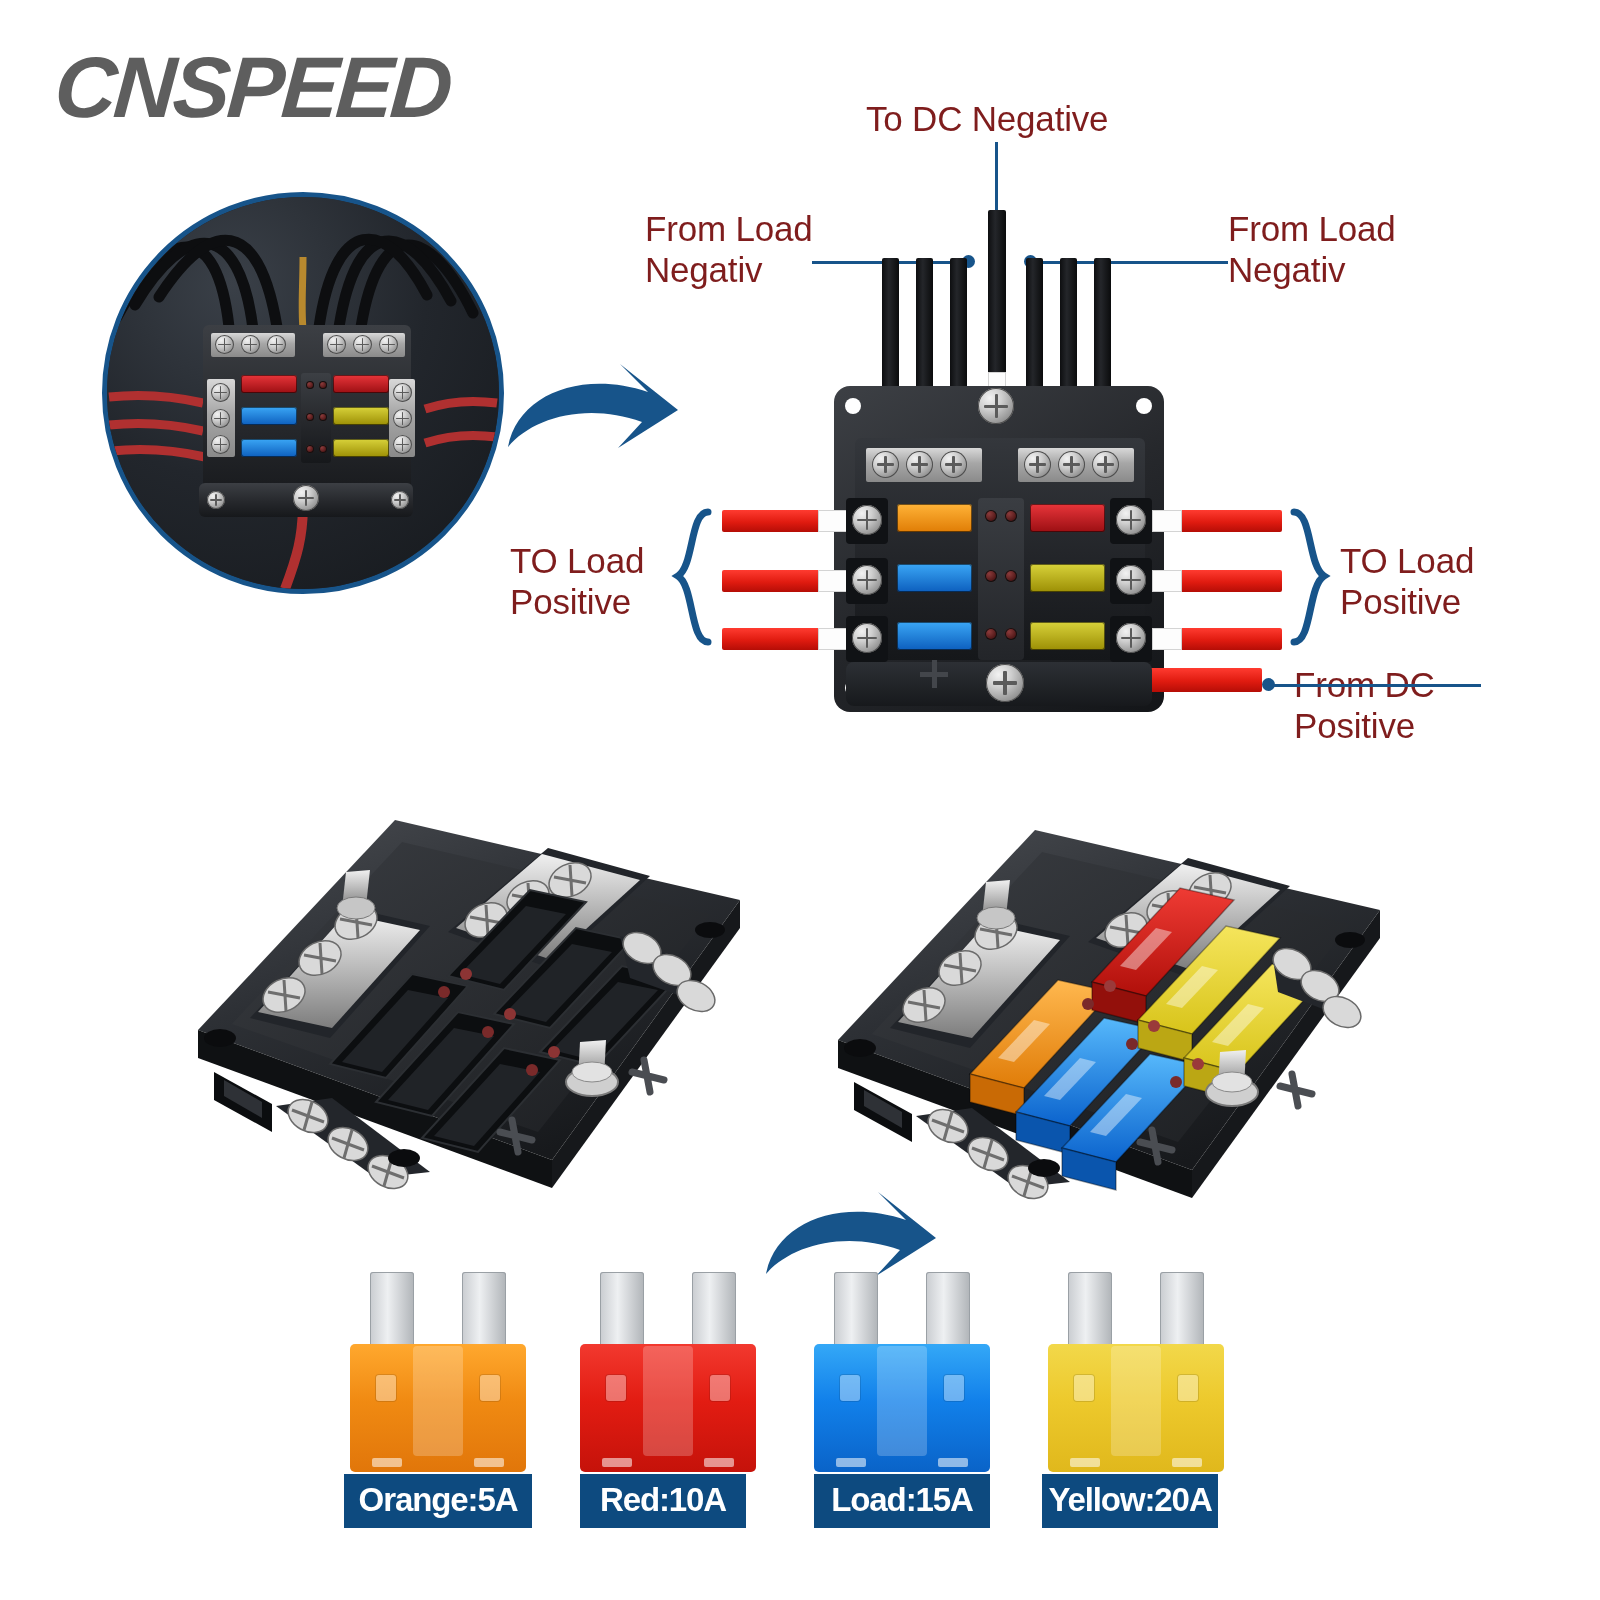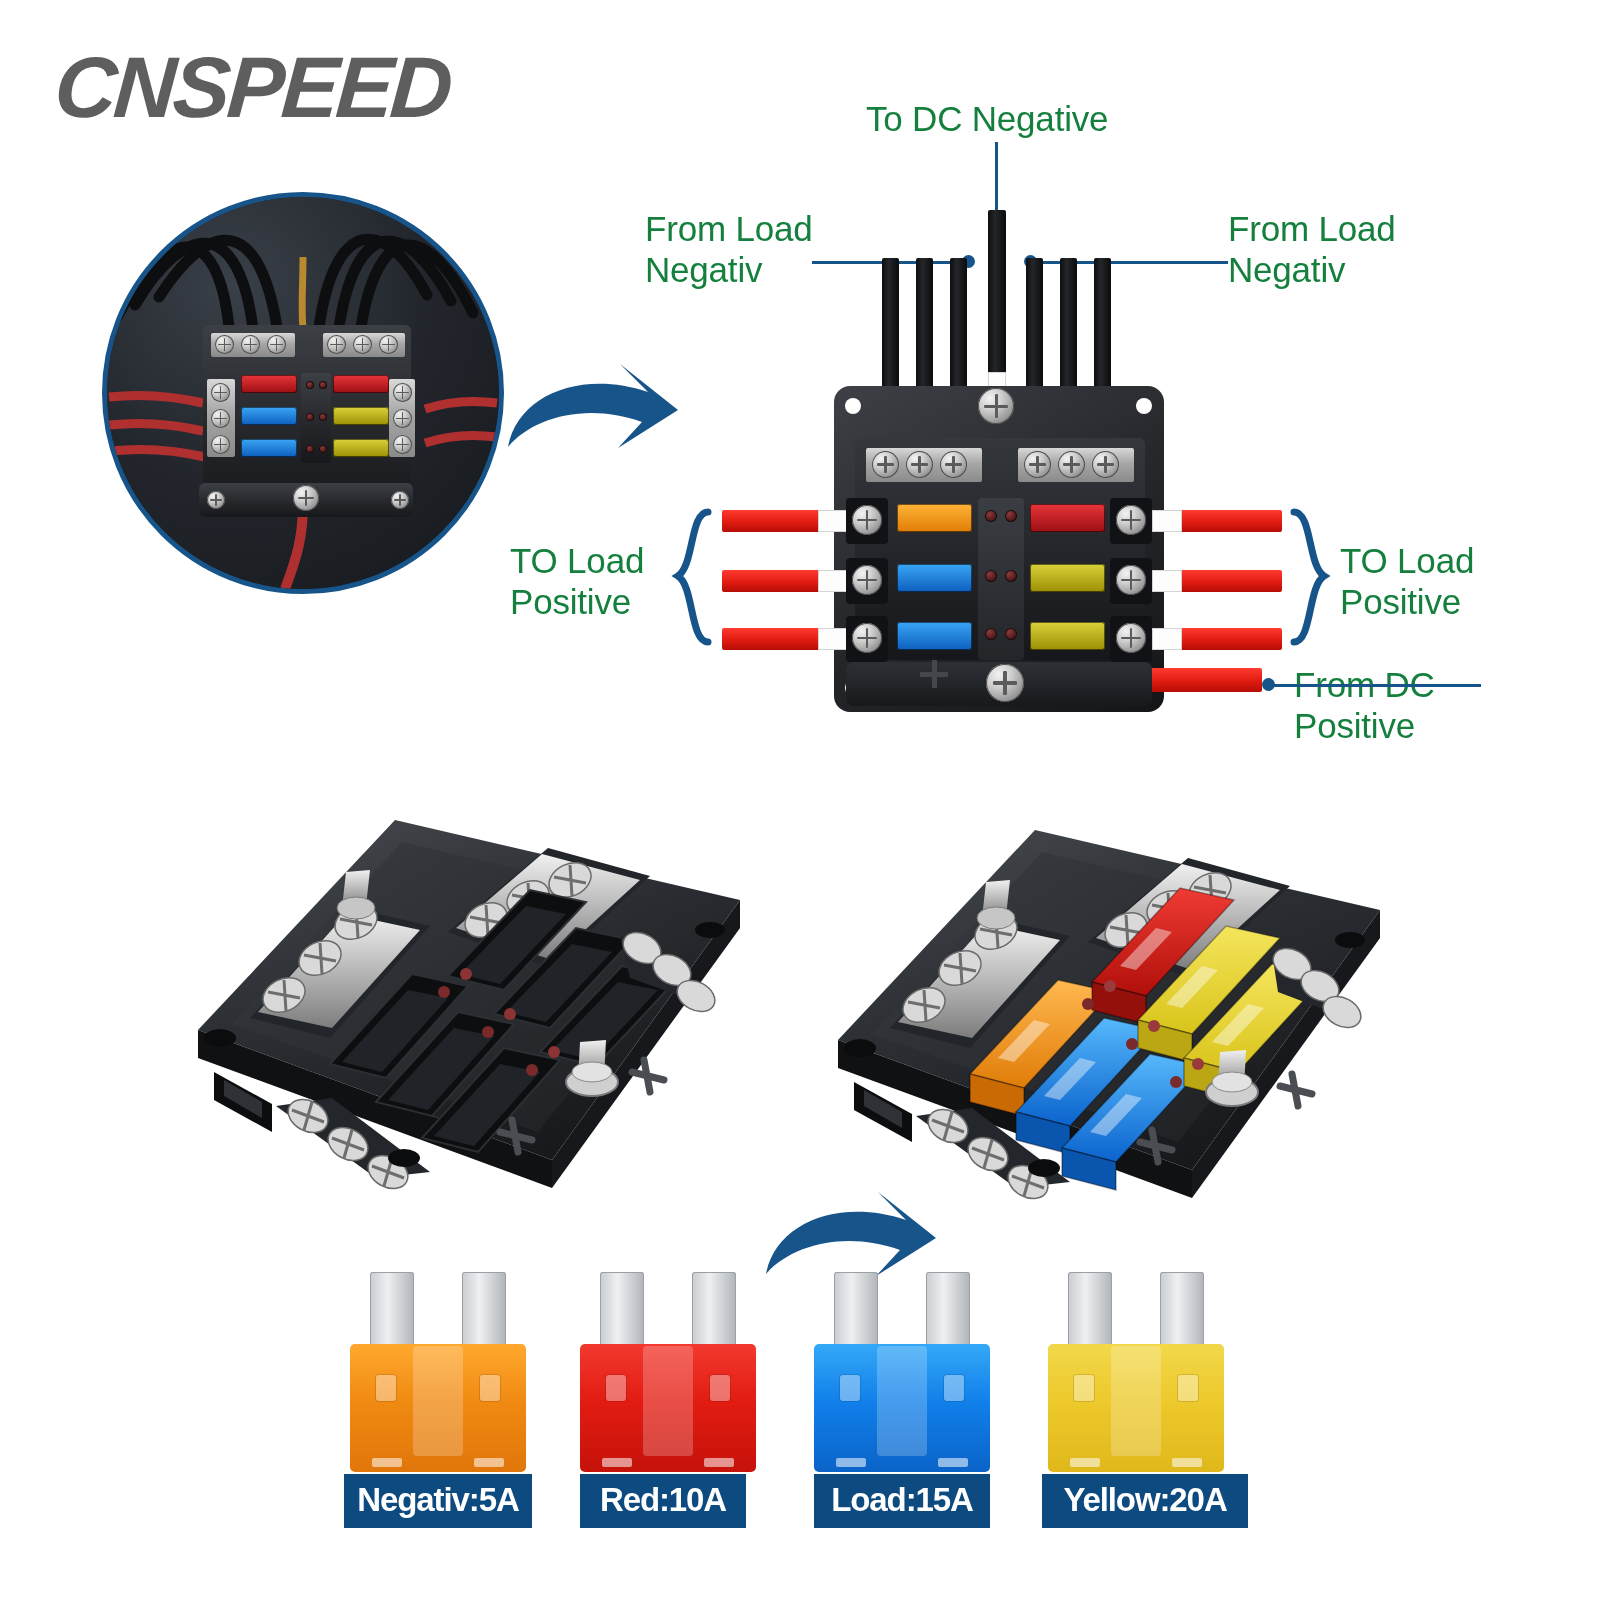--- a/index.html
+++ b/index.html
@@ -1,19 +1,19 @@
 <!DOCTYPE html>
 <html><head>
 <meta charset="utf-8">
 <style>
   html,body{margin:0;padding:0;background:#ffffff;}
   body{width:1600px;height:1600px;position:relative;overflow:hidden;
        font-family:"Liberation Sans","DejaVu Sans",sans-serif;}
   .abs{position:absolute;}
-  .lbl{color:#15803d;font-size:35px;line-height:1.18;white-space:pre-line;letter-spacing:-0.2px;}
+  .lbl{color:#7f1d1d;font-size:35px;line-height:1.18;white-space:pre-line;letter-spacing:-0.2px;}
 
   
   #brand{left:55px;top:38px;font-size:86px;font-weight:bold;font-style:italic;
          color:#5e5e5e;letter-spacing:-3px;transform:skewX(-4deg);}
 
   
   #inset{left:102px;top:192px;width:392px;height:392px;border-radius:50%;
          border:5px solid #17548a;overflow:hidden;background:#20242a;}
   .insetBody{position:absolute;inset:0;
       background:
@@ -516,21 +516,21 @@
   <div class="prong" style="left:20px;"></div>
   <div class="prong" style="left:112px;"></div>
   <div class="body b-or">
     <div class="mid"></div>
     <div class="hole" style="left:26px;"></div>
     <div class="hole" style="right:26px;"></div>
     <div class="foot" style="left:22px;"></div>
     <div class="foot" style="right:22px;"></div>
   </div>
 </div>
-<div class="abs badge" style="left:344px;top:1474px;width:188px;">Negativ:5A</div>
+<div class="abs badge" style="left:344px;top:1474px;width:188px;">Orange:5A</div>
 
 <div class="bladewrap" style="left:580px;top:1272px;">
   <div class="prong" style="left:20px;"></div>
   <div class="prong" style="left:112px;"></div>
   <div class="body b-rd">
     <div class="mid"></div>
     <div class="hole" style="left:26px;"></div>
     <div class="hole" style="right:26px;"></div>
     <div class="foot" style="left:22px;"></div>
     <div class="foot" style="right:22px;"></div>
@@ -555,13 +555,13 @@
   <div class="prong" style="left:20px;"></div>
   <div class="prong" style="left:112px;"></div>
   <div class="body b-yl">
     <div class="mid"></div>
     <div class="hole" style="left:26px;"></div>
     <div class="hole" style="right:26px;"></div>
     <div class="foot" style="left:22px;"></div>
     <div class="foot" style="right:22px;"></div>
   </div>
 </div>
-<div class="abs badge" style="left:1042px;top:1474px;width:206px;">Yellow:20A</div>
+<div class="abs badge" style="left:1042px;top:1474px;width:176px;">Yellow:20A</div>
 
 </body></html>

